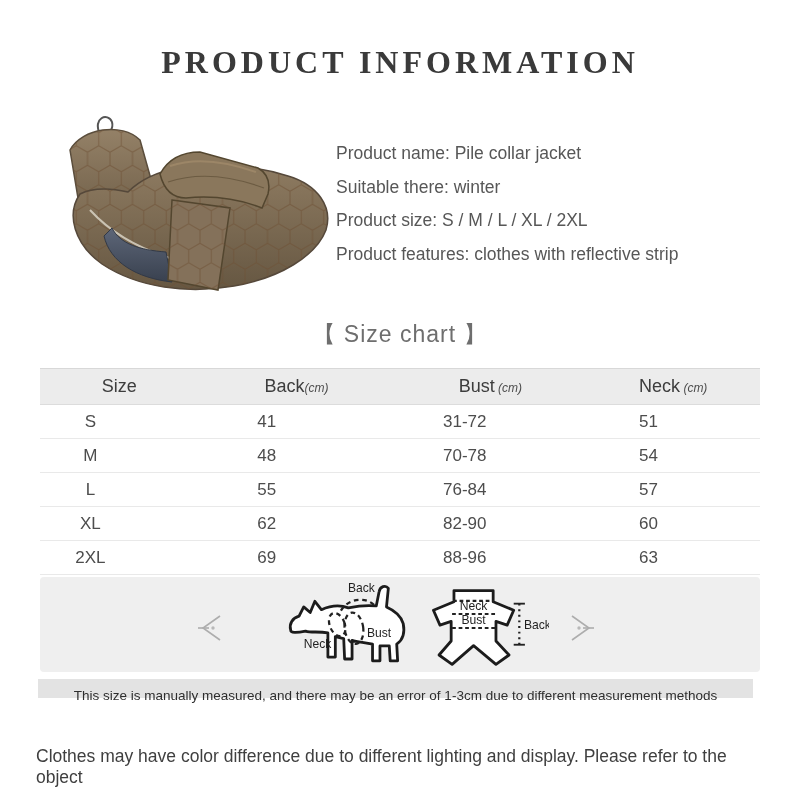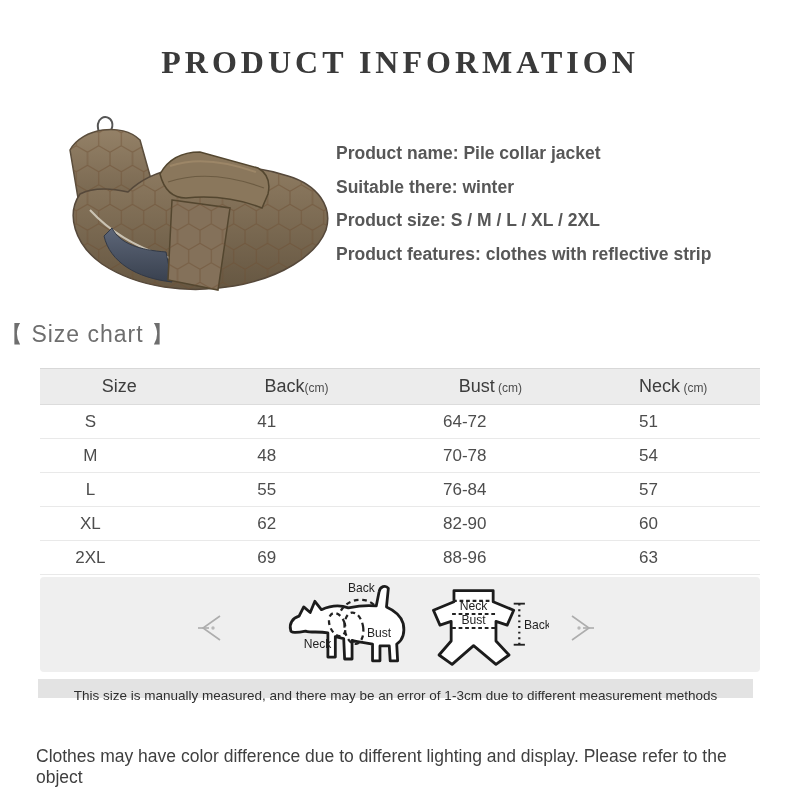--- a/index.html
+++ b/index.html
@@ -6,38 +6,38 @@
   body{width:800px;height:800px;position:relative;font-family:"Liberation Sans",sans-serif;overflow:hidden;}
 
   .page-title{
     position:absolute;top:44px;left:0;width:800px;text-align:center;
     font-family:"Liberation Serif","DejaVu Serif",serif;
     font-size:32px;font-weight:700;letter-spacing:4px;color:#3a3a3a;
   }
 
   .product-row{position:absolute;top:108px;left:20px;width:760px;height:196px;}
   .product-photo{position:absolute;left:0;top:2px;width:315px;height:190px;}
-  .product-details{position:absolute;left:316px;top:29px;width:430px;font-weight:bold;}
+  .product-details{position:absolute;left:316px;top:29px;width:430px;}
   .detail-line{font-size:17.5px;line-height:33.5px;color:#575757;}
 
   .size-heading{
-    position:absolute;top:319px;left:0;width:800px;
+    position:absolute;top:319px;left:0;width:800px;text-align:center;
     font-size:23px;color:#6e6e6e;letter-spacing:1px;
   }
 
   .size-table{position:absolute;top:368px;left:40px;width:720px;}
   .t-row{display:flex;width:100%;}
   .t-head{
     background:#ececec;height:35px;line-height:35px;
     border-top:1px solid #d8d8d8;border-bottom:1px solid #dcdcdc;
   }
   .t-body-row{height:33px;line-height:33px;border-bottom:1px solid #e9e9e9;}
   .t-cell{text-align:center;font-size:17px;color:#4d4d4d;}
   .t-head .t-cell{font-size:18px;color:#3d3d3d;margin-left:40px;}
-  .t-cell .unit{font-size:12px;color:#4d4d4d;}
+  .t-cell .unit{font-size:12px;color:#4d4d4d;font-style:italic;}
   .c0{width:14%;} .c1{width:35%;} .c2{width:20%;} .c3{width:31%;}
 
   .diagram-panel{
     position:absolute;top:577px;left:40px;width:720px;height:95px;
     background:#efefef;border-radius:4px;
   }
   .arrow-icon{position:absolute;top:36px;width:30px;height:30px;}
   .arrow-prev{left:156px;}
   .arrow-next{left:526px;}
   .dog-diagram{position:absolute;left:243px;top:2px;width:140px;height:93px;}
@@ -123,21 +123,21 @@
   <div class="t-row t-head">
     <div class="t-cell c0"><span>Size</span><span class="unit"></span></div>
     <div class="t-cell c1"><span>Back</span><span class="unit">(cm)</span></div>
     <div class="t-cell c2"><span>Bust</span><span class="unit"> (cm)</span></div>
     <div class="t-cell c3"><span>Neck</span><span class="unit"> (cm)</span></div>
   </div>
 
   <div class="t-row t-body-row">
     <div class="t-cell c0">S</div>
     <div class="t-cell c1">41</div>
-    <div class="t-cell c2">64-72</div>
+    <div class="t-cell c2">31-72</div>
     <div class="t-cell c3">51</div>
   </div>
   <div class="t-row t-body-row">
     <div class="t-cell c0">M</div>
     <div class="t-cell c1">48</div>
     <div class="t-cell c2">70-78</div>
     <div class="t-cell c3">54</div>
   </div>
   <div class="t-row t-body-row">
     <div class="t-cell c0">L</div>

